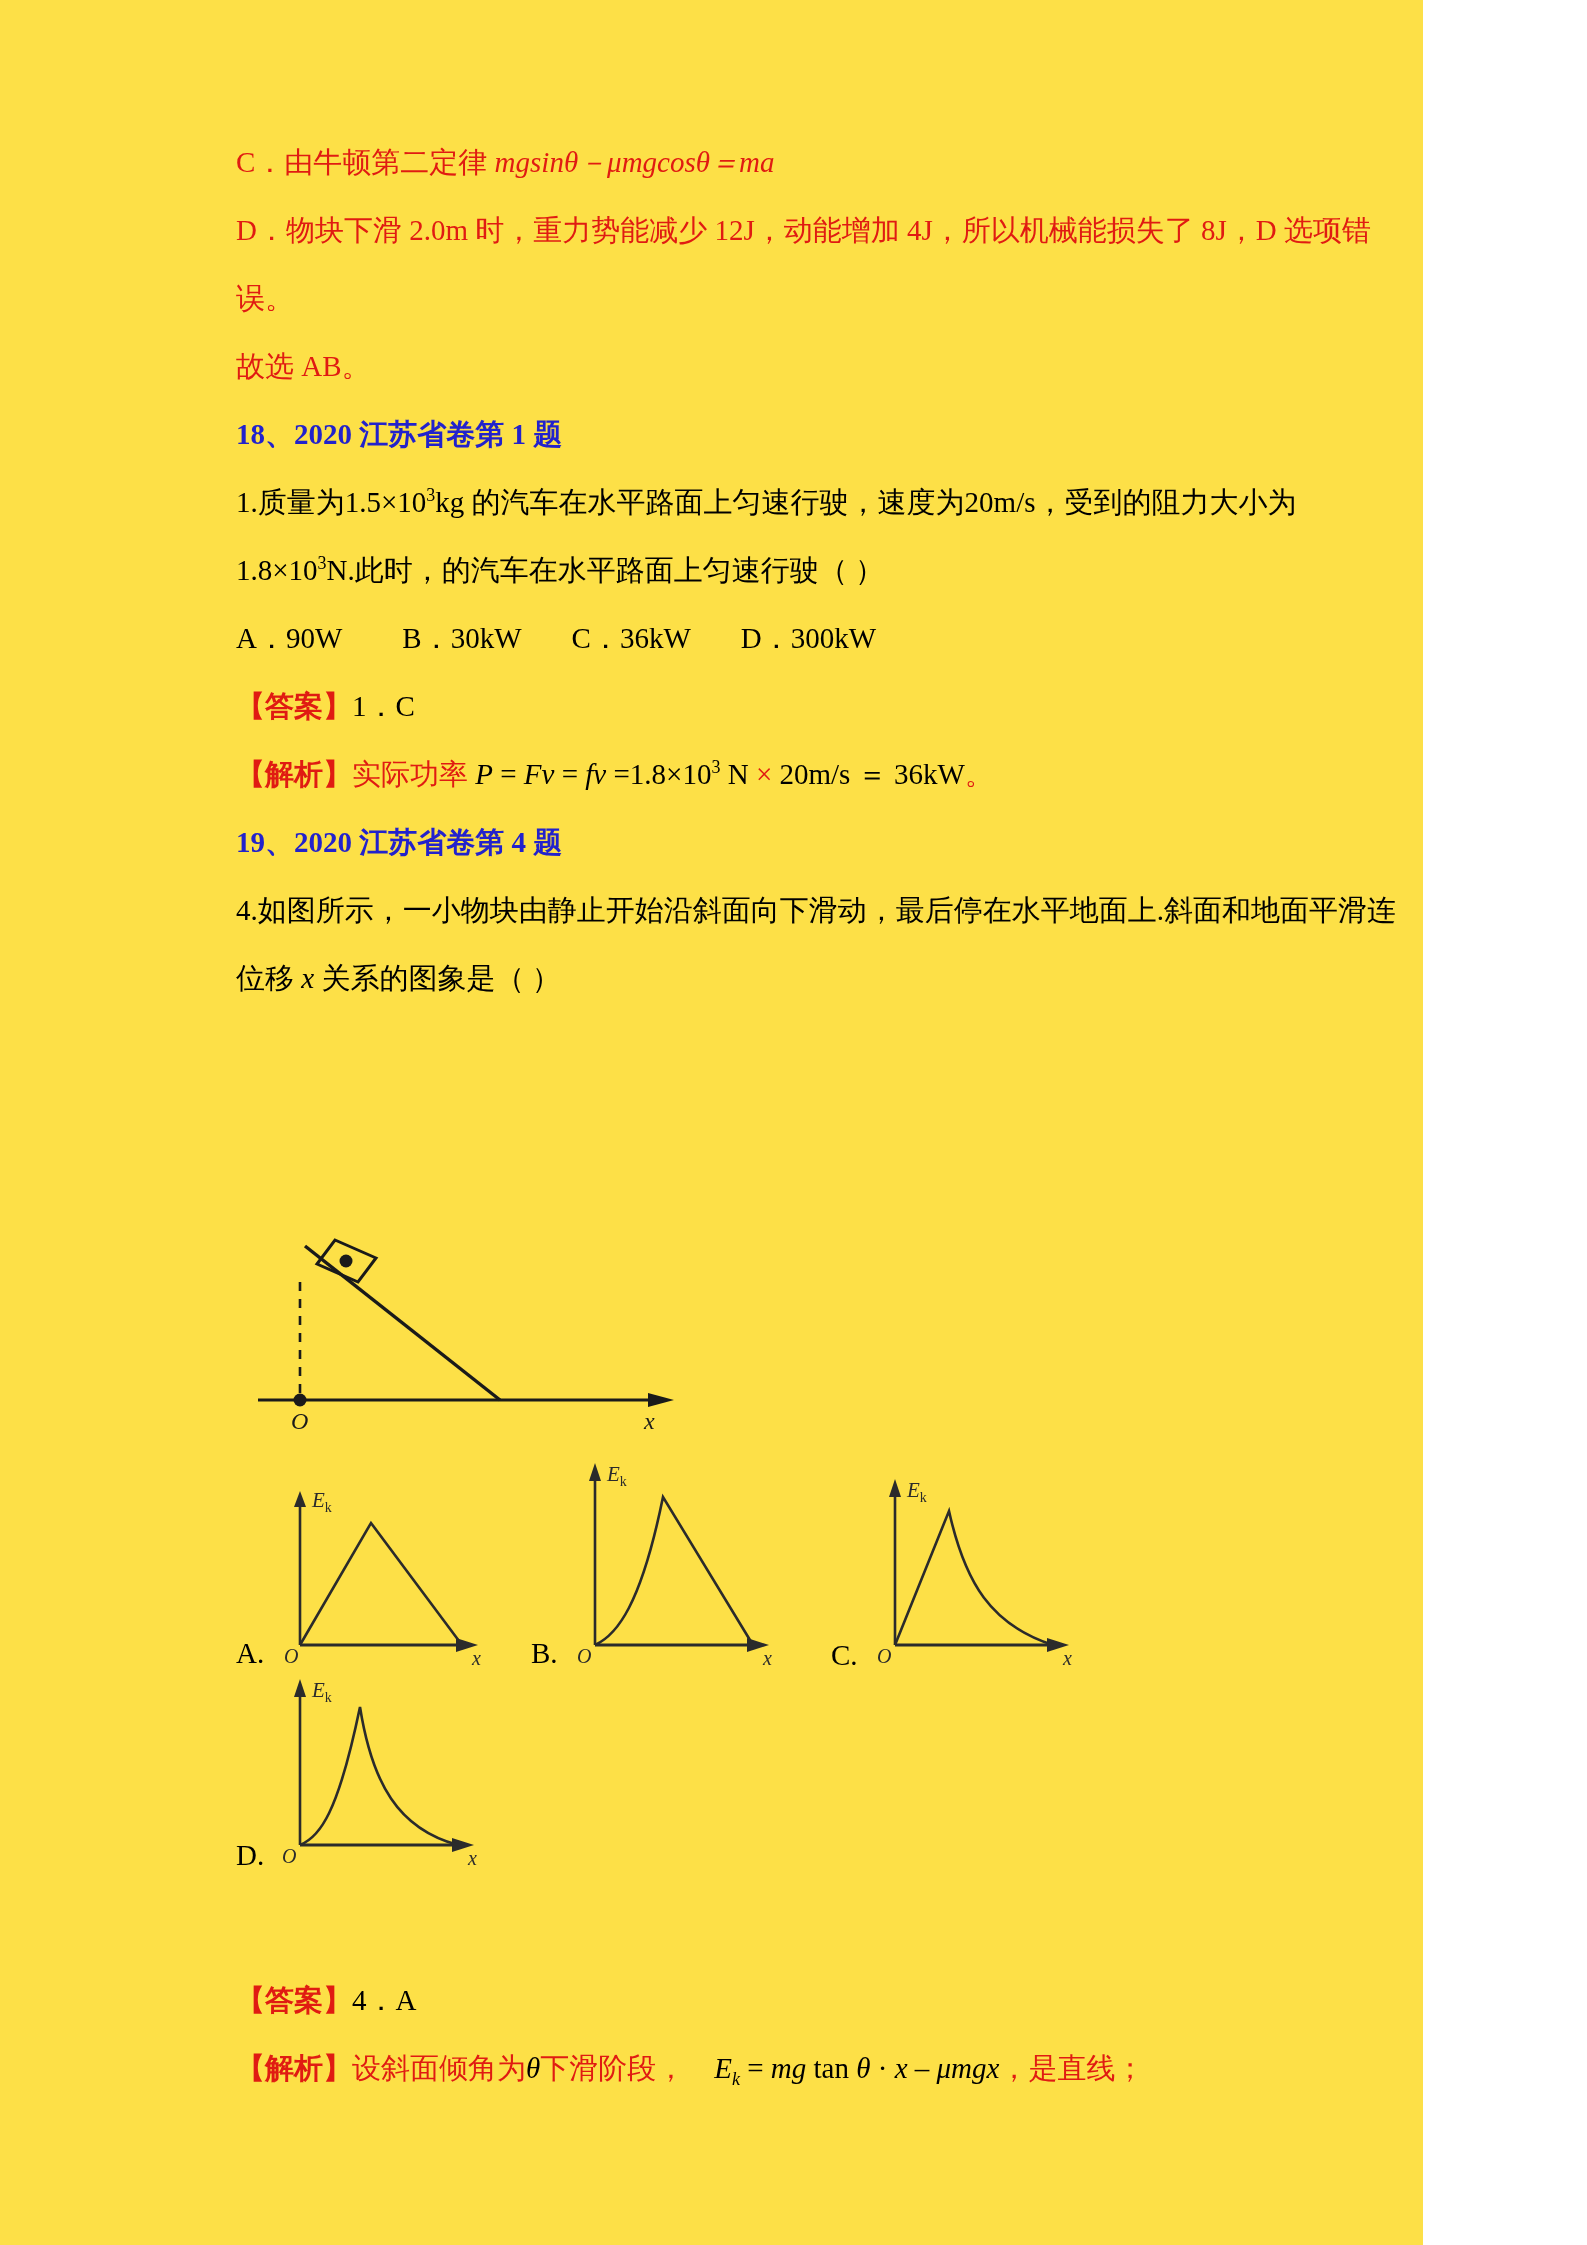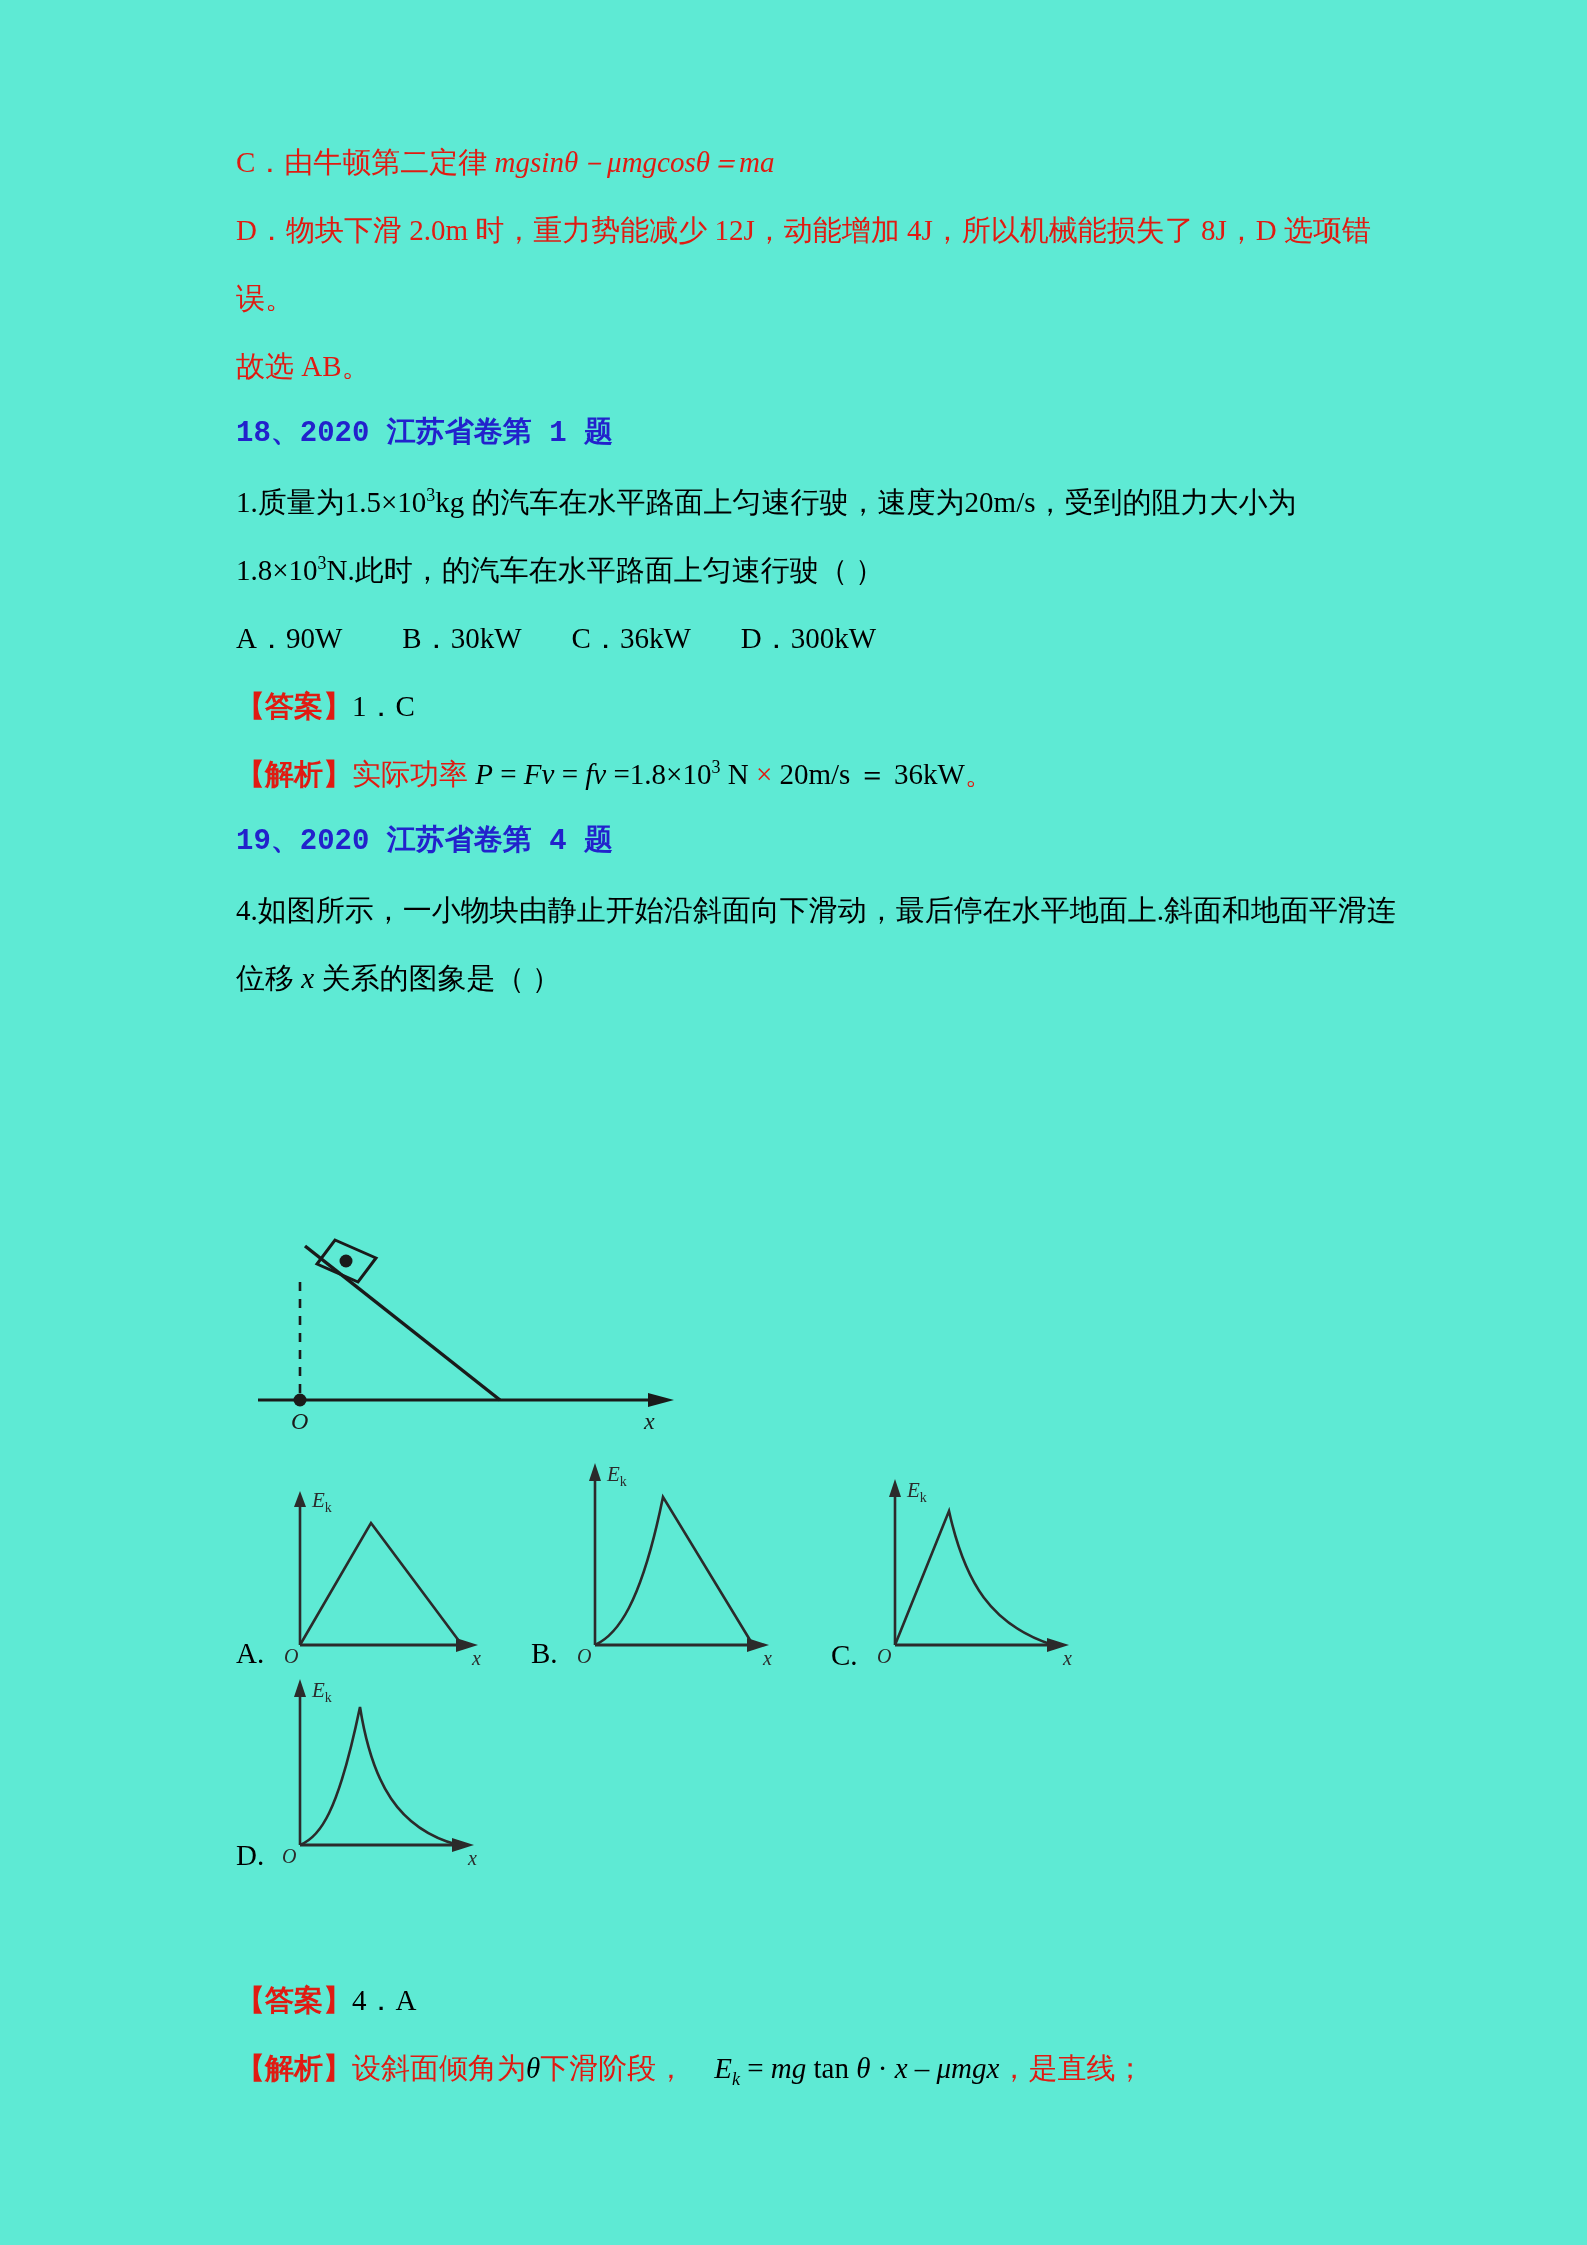--- a/index.html
+++ b/index.html
@@ -6,23 +6,23 @@
   html, body {
     margin: 0;
     padding: 0;
     background: #ffffff;
   }
   body {
     font-family: "Liberation Serif", "DejaVu Serif", serif;
   }
   .page {
     position: relative;
-    width: 1587px;
+    width: 1423px;
     height: 2245px;
-    background: #5eead4;
+    background: #fde047;
     overflow: hidden;
     box-sizing: border-box;
   }
   .content {
     position: absolute;
     left: 236px;
     top: 0;
     width: 1130px;
   }
   .line {
@@ -33,21 +33,21 @@
     font-family: "Liberation Serif", "DejaVu Serif", serif;
   }
   .line.black {
     color: #000000;
   }
   .hdr {
     font-size: 29px;
     line-height: 68px;
     color: #2222cc;
     font-weight: bold;
-    font-family: Liberation Mono, monospace;
+    font-family: Liberation Serif, serif;
     white-space: nowrap;
   }
   .lbl {
     color: #e01b12;
     font-weight: bold;
   }
   .mathit {
     font-style: italic;
     font-family: "Liberation Serif", "DejaVu Serif", serif;
   }

